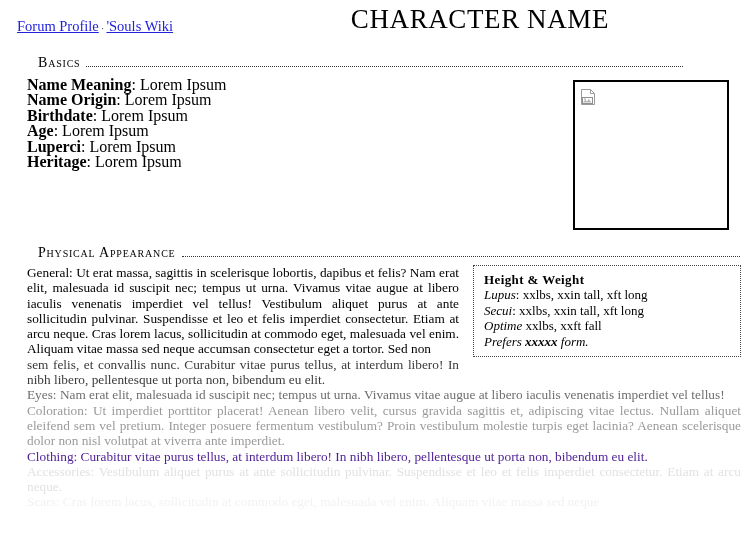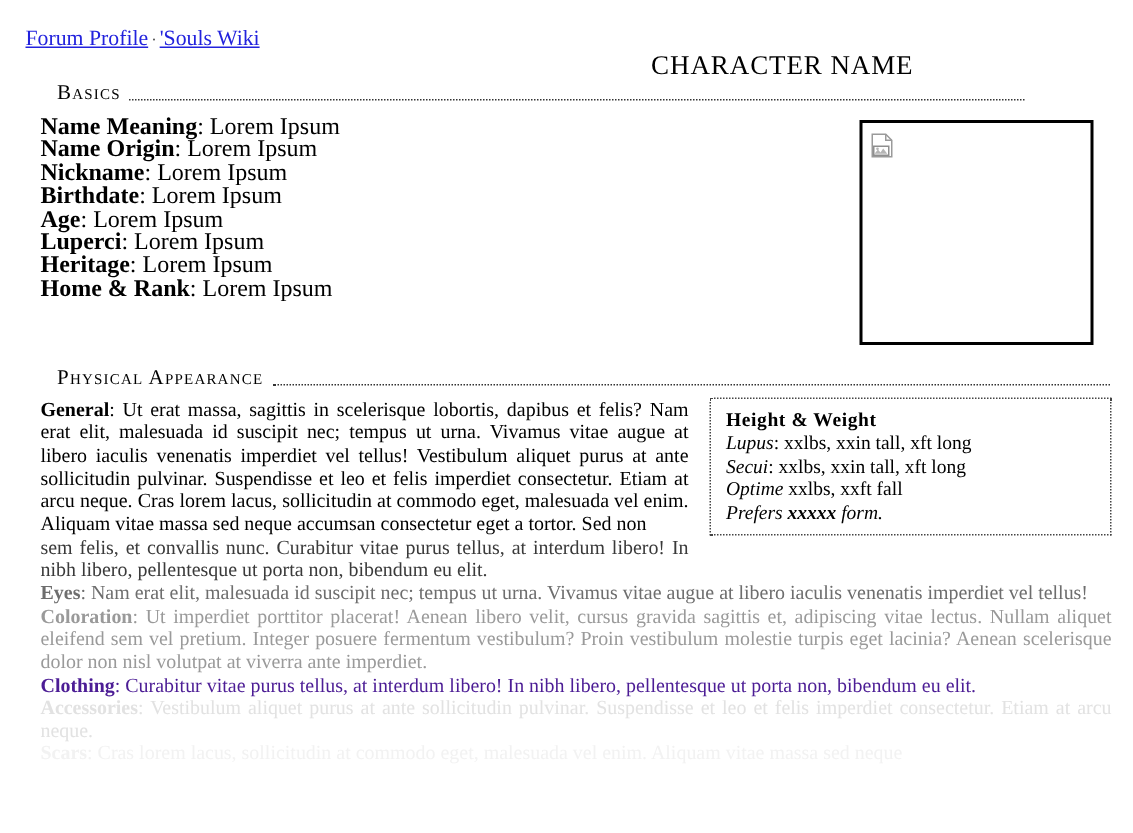--- a/index.html
+++ b/index.html
@@ -45,22 +45,22 @@
   }
   .breadcrumb .sep {
     color: #555555;
     font-size: 11px;
     padding: 0 2px;
     vertical-align: middle;
   }
   .char-name {
     position: absolute;
     right: 22px;
-    top: 28px;
-    font-size: 18px;
+    top: 4px;
+    font-size: 27px;
     line-height: 30px;
     letter-spacing: 0.6px;
     white-space: nowrap;
     font-family: "Liberation Serif", "DejaVu Serif", serif;
   }
 
   
   .section-head {
     display: flex;
     align-items: flex-end;
@@ -136,21 +136,21 @@
     top: 265px;
     width: 714px;
     font-size: 13.3px;
     line-height: 15.3px;
     text-align: justify;
   }
   .pa-body p {
     margin: 0;
   }
   .pa-body b {
-    font-weight: bold;
+    font-weight: normal;
   }
 
   
   .hw-box {
     float: right;
     width: 268px;
     margin: 0 0 6px 14px;
     padding: 6px 8px 7px 10px;
     border: 1px dotted #444444;
     box-sizing: border-box;
@@ -190,26 +190,24 @@
   </div>
 
   <div class="section-head basics-head">
     <span class="label">Basics</span>
     <span class="rule"></span>
   </div>
 
   <div class="basics-list" id="basics-list">
       <div><b>Name Meaning</b>: <span>Lorem Ipsum</span></div>
       <div><b>Name Origin</b>: <span>Lorem Ipsum</span></div>
-      <div><b>Nickname</b>: <span>Lorem Ipsum</span></div>
       <div><b>Birthdate</b>: <span>Lorem Ipsum</span></div>
       <div><b>Age</b>: <span>Lorem Ipsum</span></div>
       <div><b>Luperci</b>: <span>Lorem Ipsum</span></div>
       <div><b>Heritage</b>: <span>Lorem Ipsum</span></div>
-      <div><b>Home &amp; Rank</b>: <span>Lorem Ipsum</span></div>
     </div>
 
   <div class="portrait">
     <span class="broken-img">
       <svg width="17" height="18" viewBox="0 0 17 18" xmlns="http://www.w3.org/2000/svg">
         <path d="M1.5 1.5 h9 l4 4 v11 h-13 z" fill="#ffffff" stroke="#9a9a9a" stroke-width="1"></path>
         <path d="M10.5 1.5 v4 h4" fill="none" stroke="#9a9a9a" stroke-width="1"></path>
         <rect x="2.5" y="9.5" width="10" height="6" fill="#ffffff" stroke="#8f8f8f" stroke-width="1"></rect>
         <path d="M3 14.5 l2.3-2.8 1.7 1.9 1.8-2.6 2.7 3.5 z" fill="#b5b5b5"></path>
         <circle cx="5" cy="11.2" r="0.9" fill="#b5b5b5"></circle>

